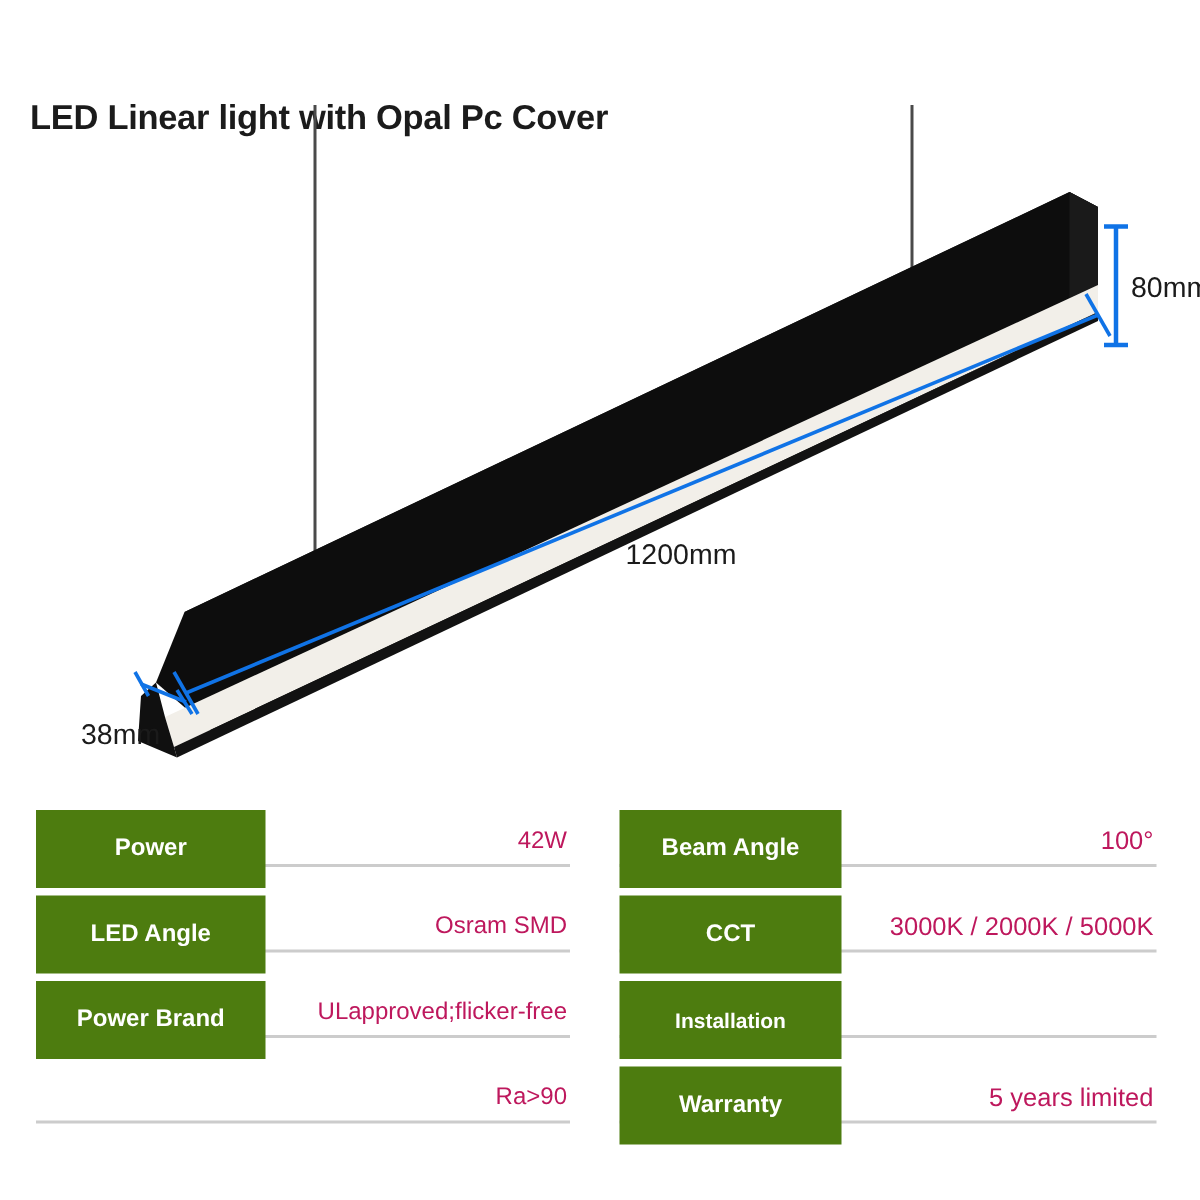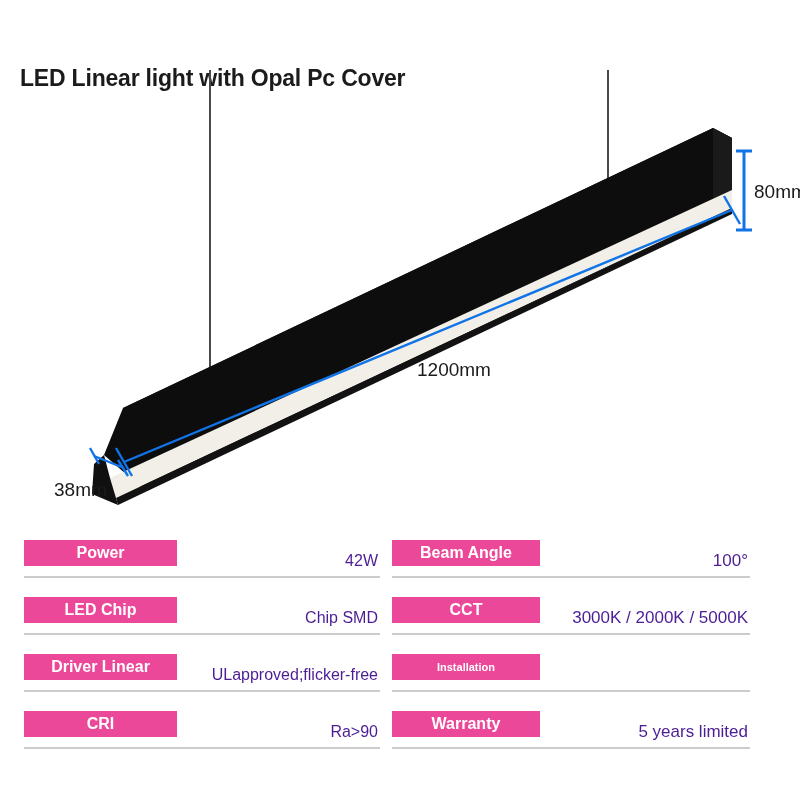--- a/index.html
+++ b/index.html
@@ -47,63 +47,63 @@
     width: 800px;
     height: 470px;
   }
 
   
   .spec-table {
     position: absolute;
     top: 535px;
   }
   #spec-table-left  { left: 24px;  width: 356px; }
-  #spec-table-right { left: 392px; width: 358px; }
+  #spec-table-right { left: 413px; width: 358px; }
 
   .spec-row {
     position: relative;
     height: 57px;
   }
   .spec-underline {
     position: absolute;
     left: 0;
     right: 0;
     bottom: 14px;
     height: 2px;
     background: #cccccc;
   }
   .spec-label {
     position: absolute;
     left: 0;
     top: 5px;
-    height: 26px;
-    background: #ec4899;
+    height: 52px;
+    background: #4d7c0f;
     color: #ffffff;
     font-size: 16px;
     font-weight: bold;
     display: flex;
     align-items: center;
     justify-content: center;
     box-sizing: border-box;
     padding: 0 6px;
   }
   #spec-table-left  .spec-label { width: 153px; }
   #spec-table-right .spec-label { width: 148px; }
-  .spec-label.small-label { font-size: 11px; }
+  .spec-label.small-label { font-size: 14px; }
 
   .spec-value {
     position: absolute;
     right: 2px;
     top: 5px;
     height: 40px;
     display: flex;
     flex-direction: column;
     align-items: flex-end;
     justify-content: center;
-    color: #4c1d95;
+    color: #be185d;
     font-size: 17px;
     line-height: 21px;
     text-align: center;
     white-space: pre;
   }
   #spec-table-left .spec-value { font-size: 16px; }
 </style>
 </head>
 <body>
 
@@ -155,33 +155,32 @@
   <div class="spec-table" id="spec-table-left">
 
     <div class="spec-row">
       <div class="spec-underline"></div>
       <div class="spec-label">Power</div>
       <div class="spec-value">42W</div>
     </div>
 
     <div class="spec-row">
       <div class="spec-underline"></div>
-      <div class="spec-label">LED Chip</div>
-      <div class="spec-value">Chip SMD</div>
-    </div>
-
-    <div class="spec-row">
-      <div class="spec-underline"></div>
-      <div class="spec-label">Driver Linear</div>
+      <div class="spec-label">LED Angle</div>
+      <div class="spec-value">Osram SMD</div>
+    </div>
+
+    <div class="spec-row">
+      <div class="spec-underline"></div>
+      <div class="spec-label">Power Brand</div>
       <div class="spec-value">ULapproved;flicker-free</div>
     </div>
 
     <div class="spec-row">
       <div class="spec-underline"></div>
-      <div class="spec-label">CRI</div>
       <div class="spec-value">Ra&gt;90</div>
     </div>
   </div>
 
   <div class="spec-table" id="spec-table-right">
 
     <div class="spec-row">
       <div class="spec-underline"></div>
       <div class="spec-label">Beam Angle</div>
       <div class="spec-value">100°</div>

